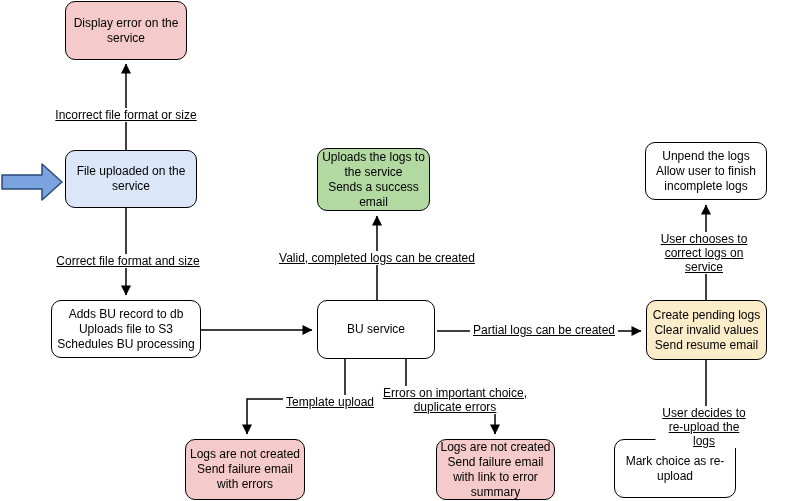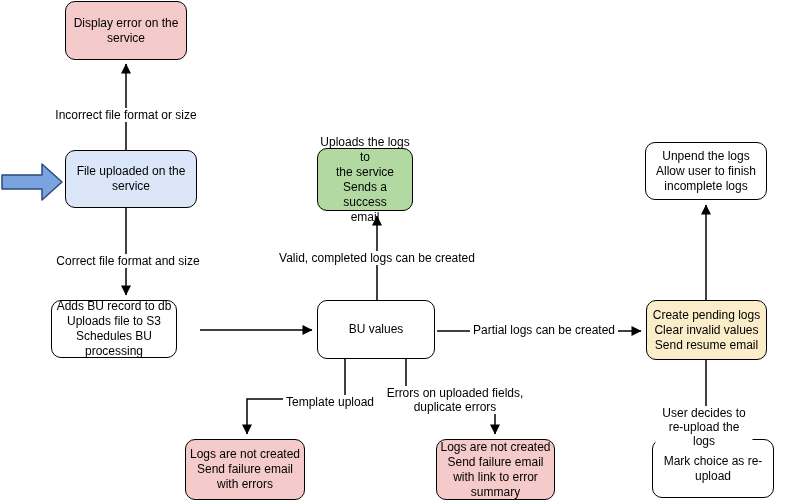--- a/index.html
+++ b/index.html
@@ -36,20 +36,21 @@
     position:absolute;
     transform:translate(-50%,-50%);
     background:#ffffff;
     font-size:12px;
     line-height:14px;
     color:#000000;
     text-align:center;
     white-space:pre-line;
     padding:0 3px;
     z-index:3;
+    text-decoration:underline;
   }
 </style>
 </head>
 <body>
 
 <div id="canvas">
 
   <svg id="edges" width="801" height="501" viewBox="0 0 801 501">
     <defs>
       <marker id="arrow" markerUnits="userSpaceOnUse" markerWidth="12" markerHeight="12" refX="10.5" refY="6" orient="auto">
@@ -65,46 +66,47 @@
     <path d="M406,359 L406,395 L495,395 L495,434" fill="none" stroke="#000000" stroke-width="1.5" marker-end="url(#arrow)"></path>
     <path d="M706,300 L706,205" fill="none" stroke="#000000" stroke-width="1.5" marker-end="url(#arrow)"></path>
     <path d="M706,360 L706,434" fill="none" stroke="#000000" stroke-width="1.5" marker-end="url(#arrow)"></path>
     <polygon points="2,175 42,175 42,164 62,182 42,200 42,189 2,189" fill="#7aa3e0" stroke="#2a4a7c" stroke-width="1.5" stroke-linejoin="round"></polygon>
   </svg>
 
   <div class="node fill-pink" style="left:65px;top:1px;width:122px;height:59px;">Display error on the
 service</div>
   <div class="node fill-blue" style="left:65px;top:150px;width:132px;height:58px;">File uploaded on the
 service</div>
-  <div class="node fill-white" style="left:51px;top:300px;width:126px;height:58px;">Adds BU record to db
+  <div class="node fill-white" style="left:51px;top:300px;width:150px;height:58px;">Adds BU record to db
 Uploads file to S3
 Schedules BU processing</div>
-  <div class="node fill-white" style="left:317px;top:300px;width:118px;height:59px;">BU values</div>
-  <div class="node fill-green" style="left:317px;top:148px;width:96px;height:63px;">Uploads the logs to
+  <div class="node fill-white" style="left:317px;top:300px;width:118px;height:59px;">BU service</div>
+  <div class="node fill-green" style="left:317px;top:148px;width:113px;height:63px;">Uploads the logs to
 the service
 Sends a success
 email</div>
   <div class="node fill-pink" style="left:185px;top:439px;width:120px;height:61px;">Logs are not created
 Send failure email
 with errors</div>
   <div class="node fill-pink" style="left:436px;top:439px;width:119px;height:61px;">Logs are not created
 Send failure email
 with link to error
 summary</div>
   <div class="node fill-yellow" style="left:646px;top:300px;width:121px;height:60px;">Create pending logs
 Clear invalid values
 Send resume email</div>
   <div class="node fill-white" style="left:645px;top:142px;width:122px;height:58px;">Unpend the logs
 Allow user to finish
 incomplete logs</div>
-  <div class="node fill-white" style="left:652px;top:439px;width:122px;height:59px;">Mark choice as re-
+  <div class="node fill-white" style="left:614px;top:439px;width:122px;height:59px;">Mark choice as re-
 upload</div>
 
   <div class="edge-label" style="left:126px;top:115px;">Incorrect file format or size</div>
   <div class="edge-label" style="left:377px;top:258px;">Valid, completed logs can be created</div>
   <div class="edge-label" style="left:128px;top:261px;">Correct file format and size</div>
   <div class="edge-label" style="left:523px;top:330px;margin-left:21px;">Partial logs can be created</div>
   <div class="edge-label" style="left:330px;top:402px;">Template upload</div>
-  <div class="edge-label" style="left:455px;top:400px;">Errors on uploaded fields,
+  <div class="edge-label" style="left:455px;top:400px;">Errors on important choice,
 duplicate errors</div>
+  <div class="edge-label" style="left:704px;top:253px;">User chooses to correct logs on service</div>
   <div class="edge-label" style="left:704px;top:398px;margin-top:29px;">User decides to re-upload the logs</div>
 
 </div>
 
 </body></html>

